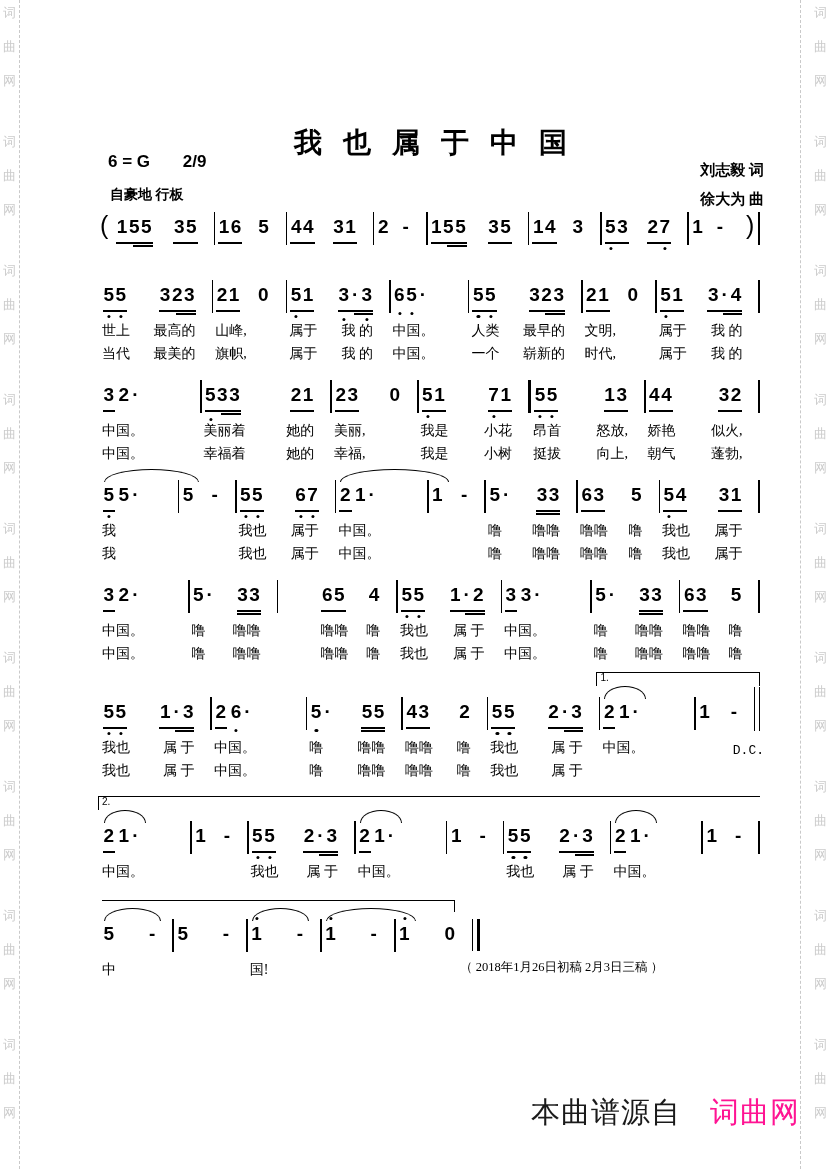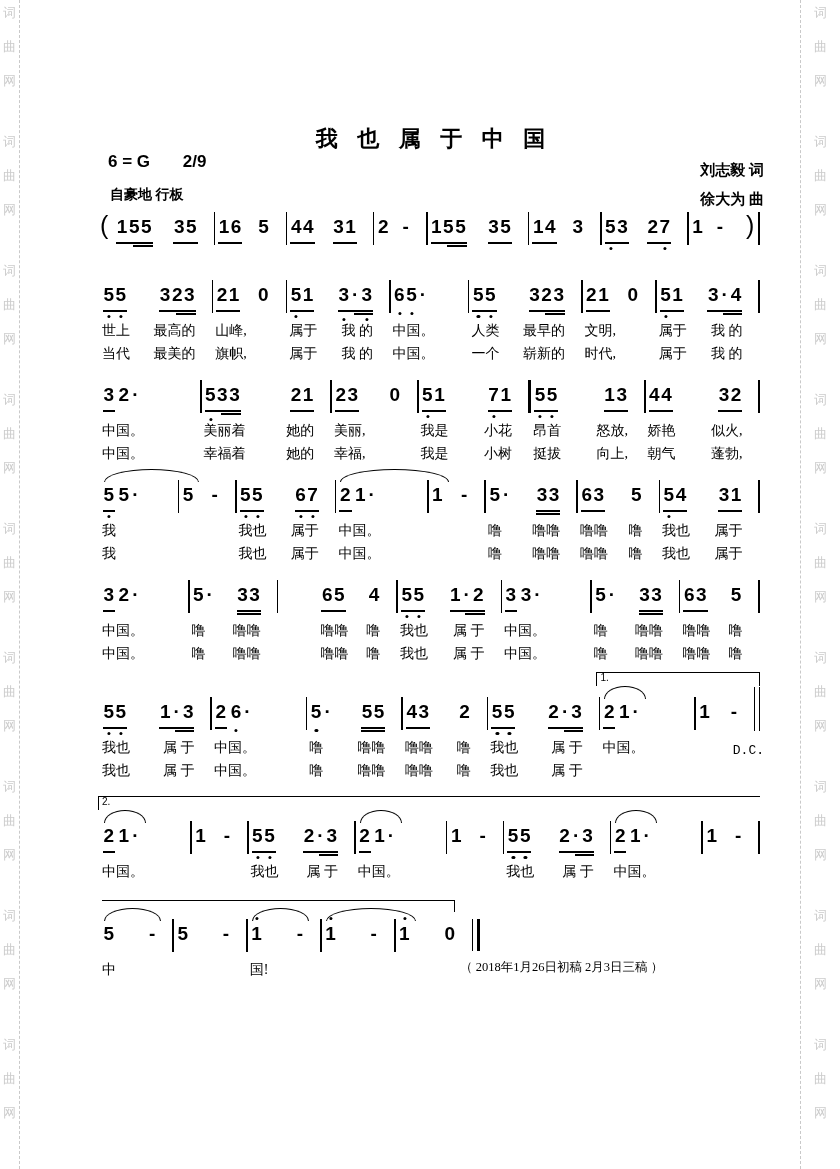--- a/index.html
+++ b/index.html
@@ -11,21 +11,21 @@
       padding-top:6px;box-sizing:border-box;}
   .wm-left{left:0;width:20px;border-right:1px dashed #c9c9c9;}
   .wm-right{right:0;width:40px;border-left:1px dashed #c9c9c9;}
   .wm .wmc{font-size:13px;line-height:1;color:#cccccc;margin-bottom:21px;
            font-family:"Liberation Serif",serif;}
   .wm .wmc.gend{margin-bottom:48px;}
 
   
   .header{position:absolute;left:100px;top:0;width:668px;}
   .song-title{position:absolute;left:0;top:124px;width:100%;margin:0;text-align:center;
-      font-size:22px;font-weight:700;letter-spacing:7px;font-family:"Liberation Serif",serif;}
+      font-size:28px;font-weight:700;letter-spacing:7px;font-family:"Liberation Serif",serif;}
   .keyrow{position:absolute;left:8px;top:152px;font:700 17px "Liberation Sans","DejaVu Sans",sans-serif;}
   .keyrow .meter{margin-left:28px;}
   .tempo{position:absolute;left:10px;top:186px;font-size:14px;font-weight:700;}
   .authors{position:absolute;right:4px;top:156px;text-align:right;font-size:15px;font-weight:700;line-height:1.9;}
 
   
   #score{position:absolute;left:100px;top:214px;width:680px;}
   .system{position:relative;}
   .system:nth-of-type(1){margin-bottom:37px;}
   .system:nth-of-type(2){margin-bottom:19px;}
@@ -918,13 +918,17 @@
           <span class="finalbar"></span>
         </div>
         <div class="tie" style="left: 4px; width: 55.2812px;"></div>
         <div class="tie" style="left: 151.75px; width: 55.2812px;"></div>
         <div class="tie" style="left: 225.625px; width: 87.9531px;"></div>
         <div class="volta" style="left: 2px; width: 93%; top: -21px; border-right: 1.5px solid rgb(0, 0, 0); height: 12px;"></div>
         <span class="datenote" style="left: 360px; top: 38px;">（ 2018年1月26日初稿 2月3日三稿 ）</span>
       </div>
     </div>
 
+  <div class="brand">
+    <span>本曲谱源自</span>
+    <span class="site" style="color: rgb(255, 20, 147);">词曲网</span>
+  </div>
 </div>
 
 </body></html>

